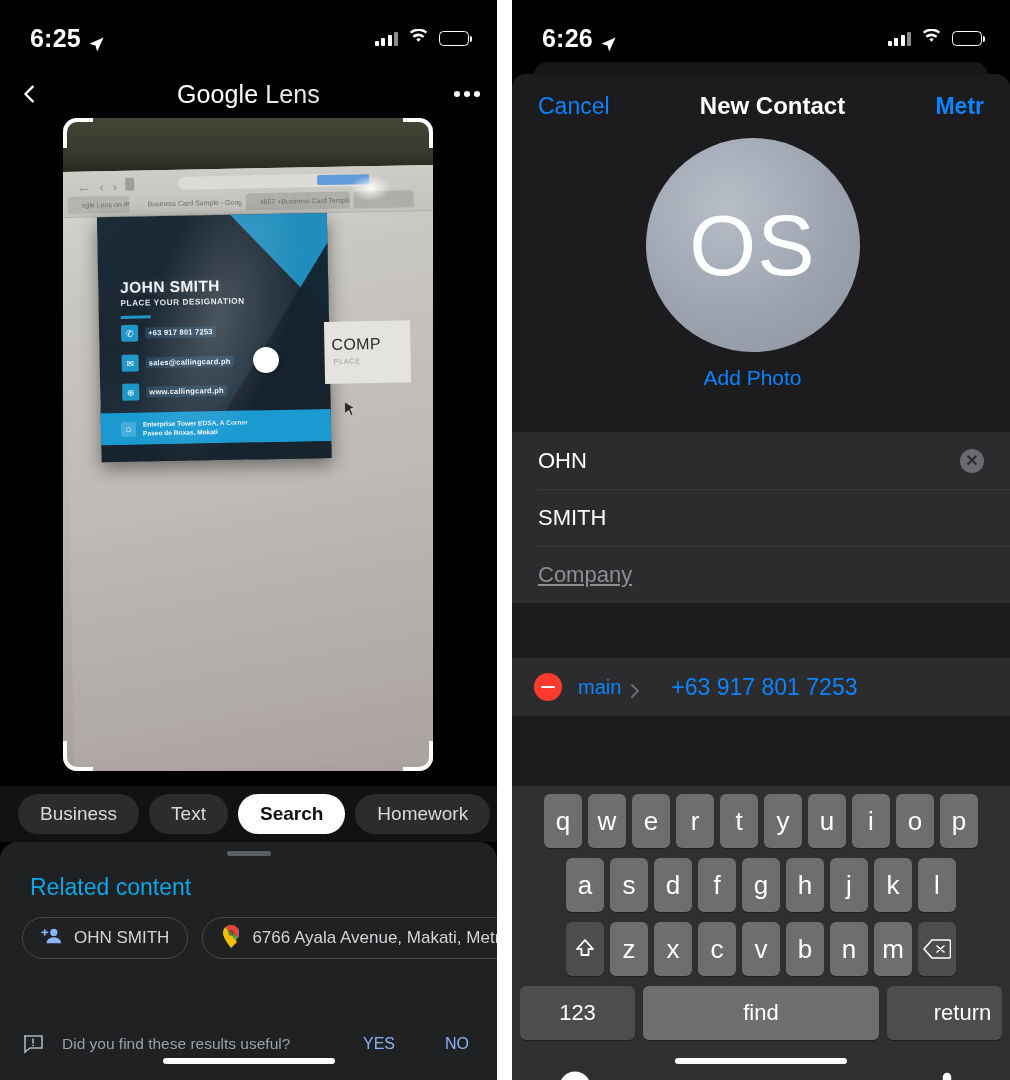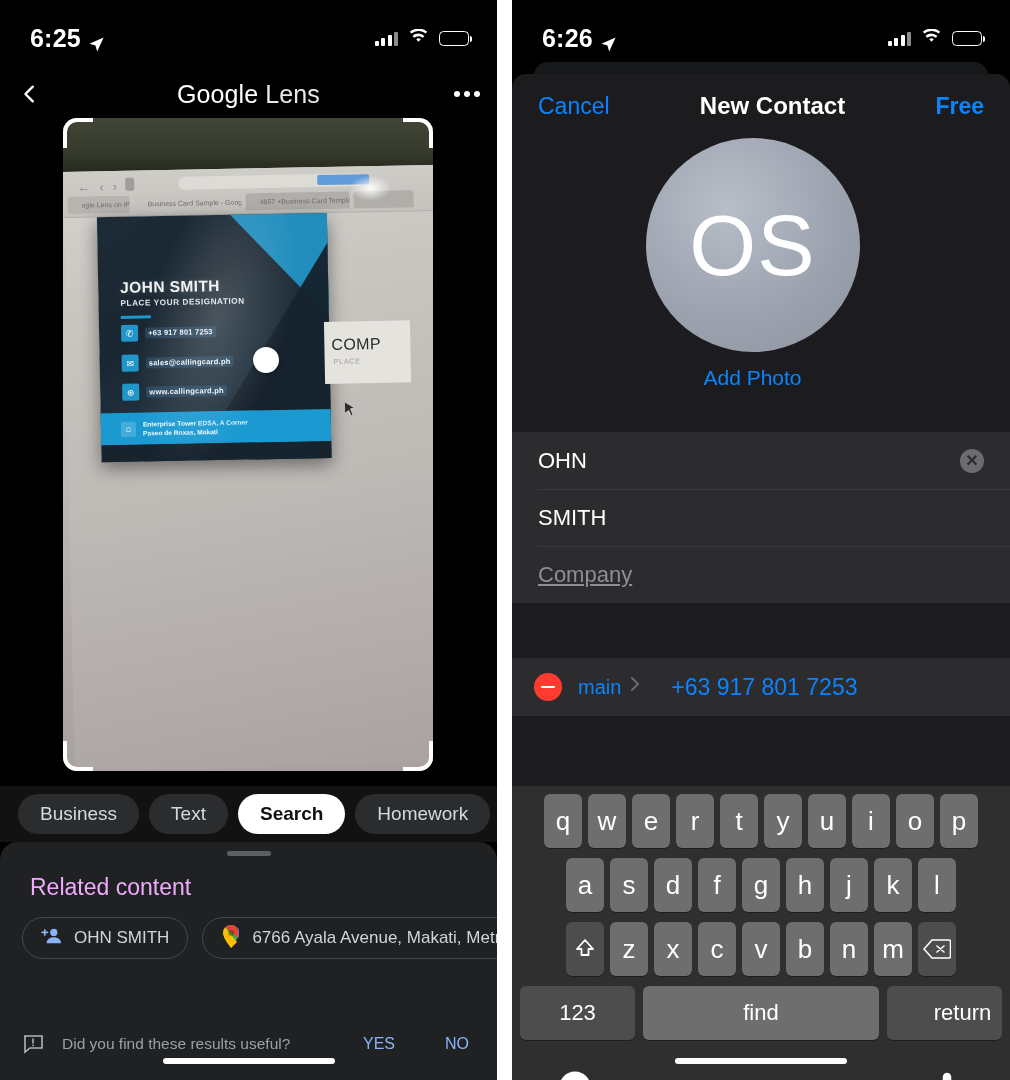--- a/index.html
+++ b/index.html
@@ -205,21 +205,21 @@
     white-space:nowrap; flex:0 0 auto;
   }
   .chip.active { background:#ffffff; color:#111; font-weight:600; }
 
   .sheet {
     position:absolute; left:0; right:0; top:842px; bottom:0; background:#1f2123;
     border-radius: 18px 18px 0 0;
   }
   .grabber { width:44px; height:5px; border-radius:3px; background:#5b5f63;
              margin: 9px auto 0; }
-  .sheet h2 { color:#f0abfc; font-size:23px; font-weight:400; margin: 18px 0 0 30px; }
+  .sheet h2 { color:#0ea5e9; font-size:23px; font-weight:400; margin: 18px 0 0 30px; }
   .rel-row { display:flex; gap:14px; margin: 16px 0 0 22px; }
   .rel-chip {
     height:42px; border:1px solid #45484b; border-radius:22px; display:flex;
     align-items:center; gap:11px; padding:0 18px; color:#d2d4d6; font-size:17px;
     white-space:nowrap; flex:0 0 auto; background:transparent;
   }
   .rel-chip svg { flex:0 0 auto; }
   .feedback {
     position:absolute; left:0; right:0; top:178px; height:48px;
     display:flex; align-items:center; padding-left:20px; gap:16px;
@@ -285,21 +285,21 @@
   .gap-row { height:55px; background:#1c1c1e; }
   .phone-row {
     position:relative; height:58px; background:#2c2c2e; display:flex;
     align-items:center; padding-left:22px; gap:16px;
   }
   .minus-btn {
     width:28px; height:28px; border-radius:50%; background:#ff3b30;
     display:flex; align-items:center; justify-content:center;
   }
   .minus-btn i { display:block; width:14px; height:2.6px; background:#fff; border-radius:2px; }
-  .phone-label { color:#0a84ff; font-size:20px; display:flex; align-items:flex-start; gap:9px; }
+  .phone-label { color:#0a84ff; font-size:20px; display:flex; align-items:flex-end; gap:9px; }
   .phone-label svg { opacity:.55; }
   .phone-value { color:#0a84ff; font-size:23px; margin-left:14px; }
 
   
   .keyboard {
     position:absolute; left:0; right:0; top:712px; height:268px;
     background:#2f2f2f; padding-top: 8px;
   }
   .krow { display:flex; justify-content:center; gap:6px; margin-bottom:10px; }
   .krow.r2 { padding: 0 24px; }
@@ -533,21 +533,21 @@
       </div>
     </div>
 
     <div class="sheet-shadow"></div>
 
     <div class="nc-sheet">
 
       <div class="nc-header">
         <span class="nc-cancel">Cancel</span>
         <span class="nc-title">New Contact</span>
-        <span class="nc-done">Free</span>
+        <span class="nc-done">Metr</span>
       </div>
 
       <div class="avatar-zone">
         <div class="avatar">
           <span>OS</span>
         </div>
         <div class="add-photo">Add Photo</div>
       </div>
 
       <div class="field-group">

